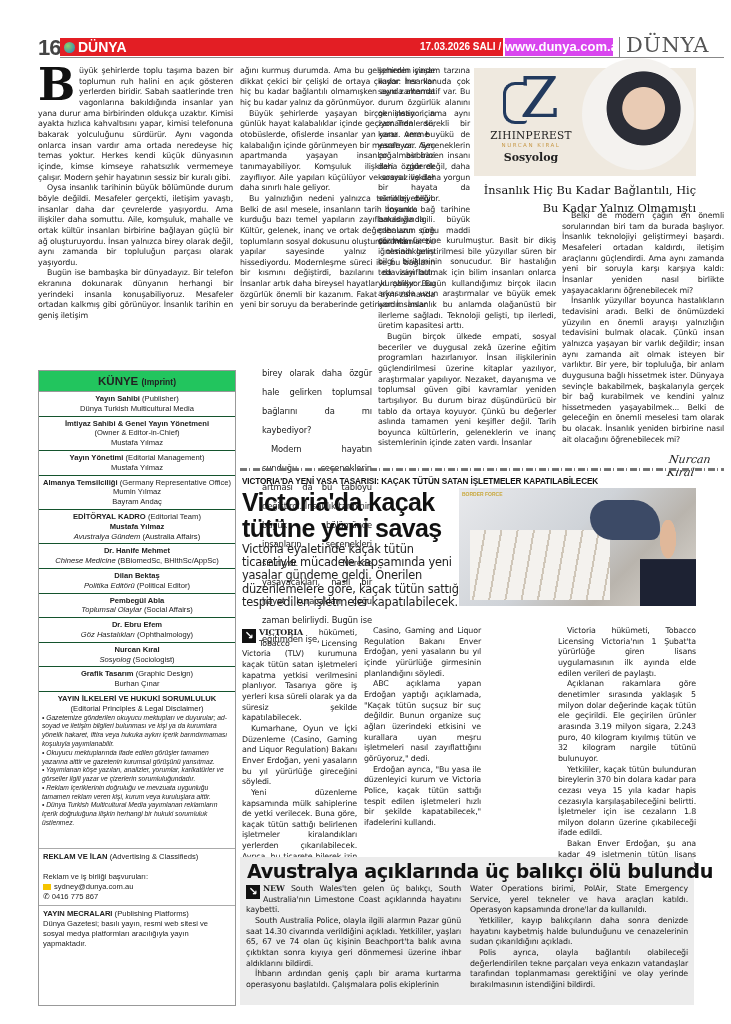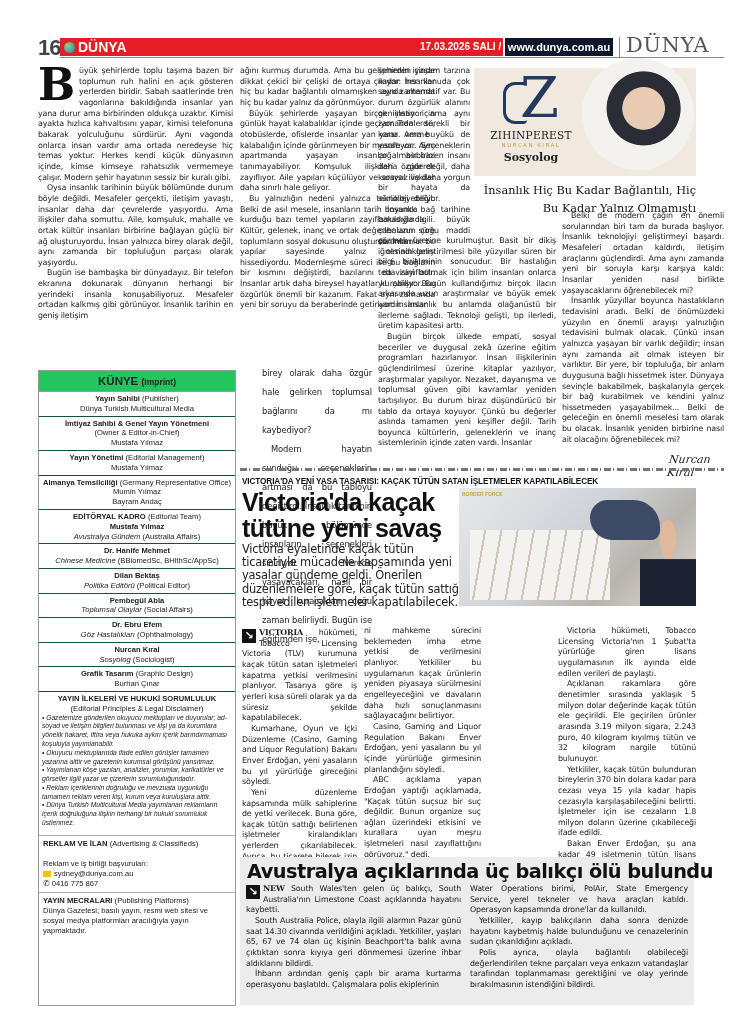--- a/index.html
+++ b/index.html
@@ -7,21 +7,21 @@
 body{position:relative;font-family:"DejaVu Sans",sans-serif;color:#222}
 .abs{position:absolute}
 
 #pgnum{left:38px;top:37px;font-family:"Liberation Sans",sans-serif;font-weight:bold;font-size:22px;color:#444;letter-spacing:-1px;line-height:22px}
 #redbar{left:60px;top:38px;width:300px;height:18px;background:#e31e24}
 #redbar2{left:360px;top:38px;width:143px;height:18px;background:#e31e24}
 #dunya-logo{left:64px;top:38px;height:18px;display:flex;align-items:center;gap:3px;color:#fff;font-family:"Liberation Sans",sans-serif;font-weight:bold;font-size:14px}
 #globe{width:11px;height:11px;border-radius:50%;background:radial-gradient(circle at 35% 35%,#8fd36b,#1f7fc4)}
 #date{left:420px;top:38px;height:18px;line-height:18px;font-family:"Liberation Sans",sans-serif;font-weight:bold;font-size:10px;color:#fff;white-space:nowrap}
 #date .tue{color:#ffd0d0}
-#url-box{left:505px;top:38px;width:108px;height:18px;background:#0f172a;color:#fff;font-family:"Liberation Sans",sans-serif;font-weight:bold;font-size:11px;line-height:18px;text-align:center}
+#url-box{left:505px;top:38px;width:108px;height:18px;background:#d946ef;color:#fff;font-family:"Liberation Sans",sans-serif;font-weight:bold;font-size:13px;line-height:18px;text-align:center}
 #rule-top{left:60px;top:57px;width:664px;height:1px;background:#888}
 #vsep{left:619px;top:37px;width:1px;height:20px;background:#888}
 #dunya-serif{left:626px;top:33px;font-family:"DejaVu Serif",serif;font-size:21px;color:#555;letter-spacing:0.5px}
 
 .col{font-size:7.9px;line-height:10.65px;text-align:justify;color:#222;font-family:"DejaVu Sans",sans-serif;letter-spacing:-0.15px}
 .col p{text-indent:9px}
 .col p.noind{text-indent:0}
 #dropcap{float:left;font-family:"DejaVu Serif",serif;font-weight:bold;font-size:44px;line-height:34px;margin:2px 4px 0 0;color:#111}
 
 #col-card{left:474px;top:68px;width:222px;height:108px;background:#efe9df}
@@ -128,21 +128,21 @@
   <div class="k-row"><b>Yayın Yönetimi</b> <span>(Editorial Management)</span><br><span>Mustafa Yılmaz</span></div>
   <div class="k-row"><b>Almanya Temsilciliği</b> <span>(Germany Representative Office)</span><br><span>Mumin Yılmaz</span><br><span>Bayram Andaç</span></div>
   <div class="k-row"><b>EDİTÖRYAL KADRO</b> <span>(Editorial Team)</span><br><b>Mustafa Yılmaz</b><br><i>Avustralya Gündem</i> <span>(Australia Affairs)</span></div>
   <div class="k-row"><b>Dr. Hanife Mehmet</b><br><i>Chinese Medicine</i> <span>(BBiomedSc, BHlthSc/AppSc)</span></div>
   <div class="k-row"><b>Dilan Bektaş</b><br><i>Politika Editörü</i> <span>(Political Editor)</span></div>
   <div class="k-row"><b>Pembegül Abla</b><br><i>Toplumsal Olaylar</i> <span>(Social Affairs)</span></div>
   <div class="k-row"><b>Dr. Ebru Efem</b><br><i>Göz Hastalıkları</i> <span>(Ophthalmology)</span></div>
   <div class="k-row"><b>Nurcan Kıral</b><br><i>Sosyolog</i> <span>(Sociologist)</span></div>
   <div class="k-row"><b>Grafik Tasarım</b> <span>(Graphic Design)</span><br><span>Burhan Çınar</span></div>
 
-  <div class="k-row" style="border-bottom:1px solid #aaa;padding-bottom:7px">
+  <div class="k-row" style="border-bottom:1px solid #aaa;padding-bottom:20px">
     <b>YAYIN İLKELERİ VE HUKUKİ SORUMLULUK</b><br>
     <span>(Editorial Principles &amp; Legal Disclaimer)</span>
     <div class="k-legal">• Gazetemize gönderilen okuyucu mektupları ve duyurular; ad-soyad ve iletişim bilgileri bulunması ve kişi ya da kurumlara yönelik hakaret, iftira veya hukuka aykırı içerik barındırmaması koşuluyla yayımlanabilir.</div>
     <div class="k-legal">• Okuyucu mektuplarında ifade edilen görüşler tamamen yazarına aittir ve gazetenin kurumsal görüşünü yansıtmaz.</div>
     <div class="k-legal">• Yayımlanan köşe yazıları, analizler, yorumlar, karikatürler ve görseller ilgili yazar ve çizerlerin sorumluluğundadır.</div>
     <div class="k-legal">• Reklam içeriklerinin doğruluğu ve mevzuata uygunluğu tamamen reklam veren kişi, kurum veya kuruluşlara aittir.</div>
     <div class="k-legal">• Dünya Turkish Multicultural Media yayımlanan reklamların içerik doğruluğuna ilişkin herhangi bir hukuki sorumluluk üstlenmez.</div>
   </div>
 
   <div class="k-block">
@@ -168,21 +168,20 @@
 <div class="abs" id="man"></div>
 <div class="abs" id="abf">BORDER FORCE</div>
 
 <div class="abs col" style="left:242px;top:628px;width:115px;">
   <p class="noind"><span class="arrow-ico">↘</span><span class="lead-word">VICTORIA</span><span> hükümeti, Tobacco Licensing Victoria (TLV) kurumuna kaçak tütün satan işletmeleri kapatma yetkisi verilmesini planlıyor. Tasarıya göre iş yerleri kısa süreli olarak ya da süresiz şekilde kapatılabilecek.</span></p>
   <p>Kumarhane, Oyun ve İçki Düzenleme (Casino, Gaming and Liquor Regulation) Bakanı Enver Erdoğan, yeni yasaların bu yıl yürürlüğe gireceğini söyledi.</p>
   <p>Yeni düzenleme kapsamında mülk sahiplerine de yetki verilecek. Buna göre, kaçak tütün sattığı belirlenen işletmeler kiralandıkları yerlerden çıkarılabilecek. Ayrıca, bu ticarete bilerek izin veren mülk sahipleri de cezai yaptırımlarla karşı karşıya kalabilecek.</p>
   <p>Hükümet, denetim görevlilerine ele geçirilen kaçak tütün ürünleri-</p>
 </div>
 <div class="abs col" style="left:364px;top:626px;width:117px;">
-  <p class="noind">ni mahkeme sürecini beklemeden imha etme yetkisi de verilmesini planlıyor. Yetkililer bu uygulamanın kaçak ürünlerin yeniden piyasaya sürülmesini engelleyeceğini ve davaların daha hızlı sonuçlanmasını sağlayacağını belirtiyor.</p>
   <p>Casino, Gaming and Liquor Regulation Bakanı Enver Erdoğan, yeni yasaların bu yıl içinde yürürlüğe girmesinin planlandığını söyledi.</p>
   <p>ABC açıklama yapan Erdoğan yaptığı açıklamada, "Kaçak tütün suçsuz bir suç değildir. Bunun organize suç ağları üzerindeki etkisini ve kurallara uyan meşru işletmeleri nasıl zayıflattığını görüyoruz," dedi.</p>
   <p>Erdoğan ayrıca, "Bu yasa ile düzenleyici kurum ve Victoria Police, kaçak tütün sattığı tespit edilen işletmeleri hızlı bir şekilde kapatabilecek," ifadelerini kullandı.</p>
 </div>
 <div class="abs col" style="left:558px;top:626px;width:138px;">
   <p>Victoria hükümeti, Tobacco Licensing Victoria'nın 1 Şubat'ta yürürlüğe giren lisans uygulamasının ilk ayında elde edilen verileri de paylaştı.</p>
   <p>Açıklanan rakamlara göre denetimler sırasında yaklaşık 5 milyon dolar değerinde kaçak tütün ele geçirildi. Ele geçirilen ürünler arasında 3.19 milyon sigara, 2.243 puro, 40 kilogram kıyılmış tütün ve 32 kilogram nargile tütünü bulunuyor.</p>
   <p>Yetkililer, kaçak tütün bulunduran bireylerin 370 bin dolara kadar para cezası veya 15 yıla kadar hapis cezasıyla karşılaşabileceğini belirtti. İşletmeler için ise cezaların 1.8 milyon doların üzerine çıkabileceği ifade edildi.</p>
   <p>Bakan Enver Erdoğan, şu ana kadar 49 işletmenin tütün lisans kurallarını ihlal ettiğinin tespit edildiğini açıkladı.</p>
 </div>

